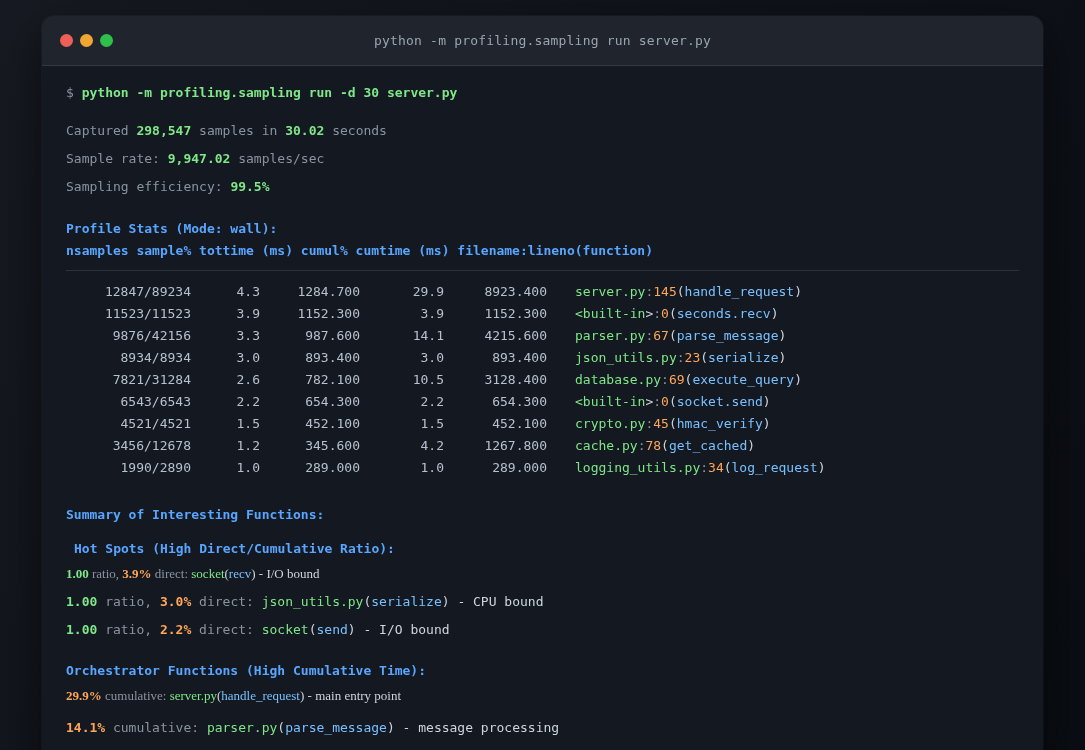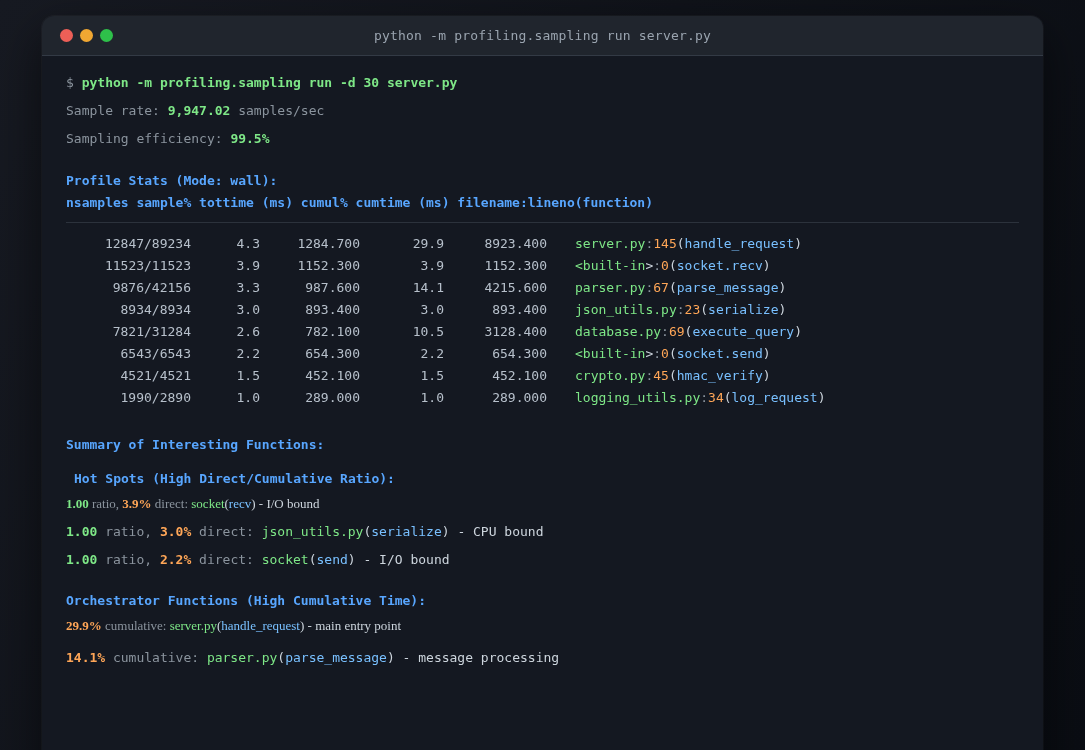--- a/index.html
+++ b/index.html
@@ -7,21 +7,21 @@
   body {
     background: linear-gradient(120deg, #171a22 0%, #10131a 45%, #0a0d13 100%);
     font-family: "DejaVu Sans Mono", monospace;
   }
   .window {
     position:absolute; left:42px; top:16px; width:1001px; height:790px;
     border-radius:12px; overflow:hidden; background:#141821;
     box-shadow: 0 18px 50px rgba(0,0,0,.55), 0 0 0 1px rgba(255,255,255,.04);
   }
   .titlebar {
-    height:40px; background:#20252d; border-bottom:1px solid #333a45;
+    height:50px; background:#20252d; border-bottom:1px solid #333a45;
     display:flex; align-items:center; position:relative; padding-left:18px;
   }
   .lights { display:flex; gap:7px; }
   .light { width:13px; height:13px; border-radius:50%; border:none; padding:0; cursor:pointer; }
   .light.red    { background:#ed5f57; }
   .light.yellow { background:#f0a732; }
   .light.green  { background:#2ec04a; }
   .titletext {
     position:absolute; left:0; right:0; text-align:center;
     color:#9aa4af; font-size:13px; letter-spacing:0.2px;
@@ -73,20 +73,21 @@
       <button class="light yellow"></button>
       <button class="light green"></button>
     </div>
     <div class="titletext">python -m profiling.sampling run server.py</div>
   </div>
 
   <div class="content">
 
     <div class="ln m-cmd"><span class="dim">$</span> <span class="gb">python -m profiling.sampling run -d 30 server.py</span></div>
 
+    <div class="ln m-cap"><span class="dim">Captured</span> <span class="gb">298,547</span> <span class="dim">samples in</span> <span class="gb">30.02</span> <span class="dim">seconds</span></div>
 
     <div class="ln m-8"><span class="dim">Sample rate:</span> <span class="gb">9,947.02</span> <span class="dim">samples/sec</span></div>
 
     <div class="ln m-8"><span class="dim">Sampling efficiency:</span> <span class="gb">99.5%</span></div>
 
     <div class="ln m-pt head">Profile Stats (Mode: wall):</div>
     <div class="ln m-hd head">nsamples sample% tottime (ms) cumul% cumtime (ms) filename:lineno(function)</div>
     <div class="divider"></div>
 
     <div class="ptable">
@@ -97,21 +98,21 @@
           <span class="cell c-cu num">29.9</span>
           <span class="cell c-ct num">8923.400</span>
           <span class="cell c-fn"><span class="g">server.py</span><span class="bright"></span><span class="dim">:</span><span class="o">145</span><span class="bright">(</span><span class="f">handle_request</span><span class="bright">)</span></span>
         </div>
       <div class="trow">
           <span class="cell c-ns num">11523/11523</span>
           <span class="cell c-sp num">3.9</span>
           <span class="cell c-tt num">1152.300</span>
           <span class="cell c-cu num">3.9</span>
           <span class="cell c-ct num">1152.300</span>
-          <span class="cell c-fn"><span class="g">&lt;built-in</span><span class="bright">&gt;</span><span class="dim">:</span><span class="o">0</span><span class="bright">(</span><span class="f">socket.recv</span><span class="bright">)</span></span>
+          <span class="cell c-fn"><span class="g">&lt;built-in</span><span class="bright">&gt;</span><span class="dim">:</span><span class="o">0</span><span class="bright">(</span><span class="f">seconds.recv</span><span class="bright">)</span></span>
         </div>
       <div class="trow">
           <span class="cell c-ns num">9876/42156</span>
           <span class="cell c-sp num">3.3</span>
           <span class="cell c-tt num">987.600</span>
           <span class="cell c-cu num">14.1</span>
           <span class="cell c-ct num">4215.600</span>
           <span class="cell c-fn"><span class="g">parser.py</span><span class="bright"></span><span class="dim">:</span><span class="o">67</span><span class="bright">(</span><span class="f">parse_message</span><span class="bright">)</span></span>
         </div>
       <div class="trow">
@@ -140,20 +141,28 @@
         </div>
       <div class="trow">
           <span class="cell c-ns num">4521/4521</span>
           <span class="cell c-sp num">1.5</span>
           <span class="cell c-tt num">452.100</span>
           <span class="cell c-cu num">1.5</span>
           <span class="cell c-ct num">452.100</span>
           <span class="cell c-fn"><span class="g">crypto.py</span><span class="bright"></span><span class="dim">:</span><span class="o">45</span><span class="bright">(</span><span class="f">hmac_verify</span><span class="bright">)</span></span>
         </div>
       <div class="trow">
+          <span class="cell c-ns num">3456/12678</span>
+          <span class="cell c-sp num">1.2</span>
+          <span class="cell c-tt num">345.600</span>
+          <span class="cell c-cu num">4.2</span>
+          <span class="cell c-ct num">1267.800</span>
+          <span class="cell c-fn"><span class="g">cache.py</span><span class="bright"></span><span class="dim">:</span><span class="o">78</span><span class="bright">(</span><span class="f">get_cached</span><span class="bright">)</span></span>
+        </div>
+      <div class="trow">
           <span class="cell c-ns num">1990/2890</span>
           <span class="cell c-sp num">1.0</span>
           <span class="cell c-tt num">289.000</span>
           <span class="cell c-cu num">1.0</span>
           <span class="cell c-ct num">289.000</span>
           <span class="cell c-fn"><span class="g">logging_utils.py</span><span class="bright"></span><span class="dim">:</span><span class="o">34</span><span class="bright">(</span><span class="f">log_request</span><span class="bright">)</span></span>
         </div>
     </div>
 
     <div class="ln m-sum head">Summary of Interesting Functions:</div>

